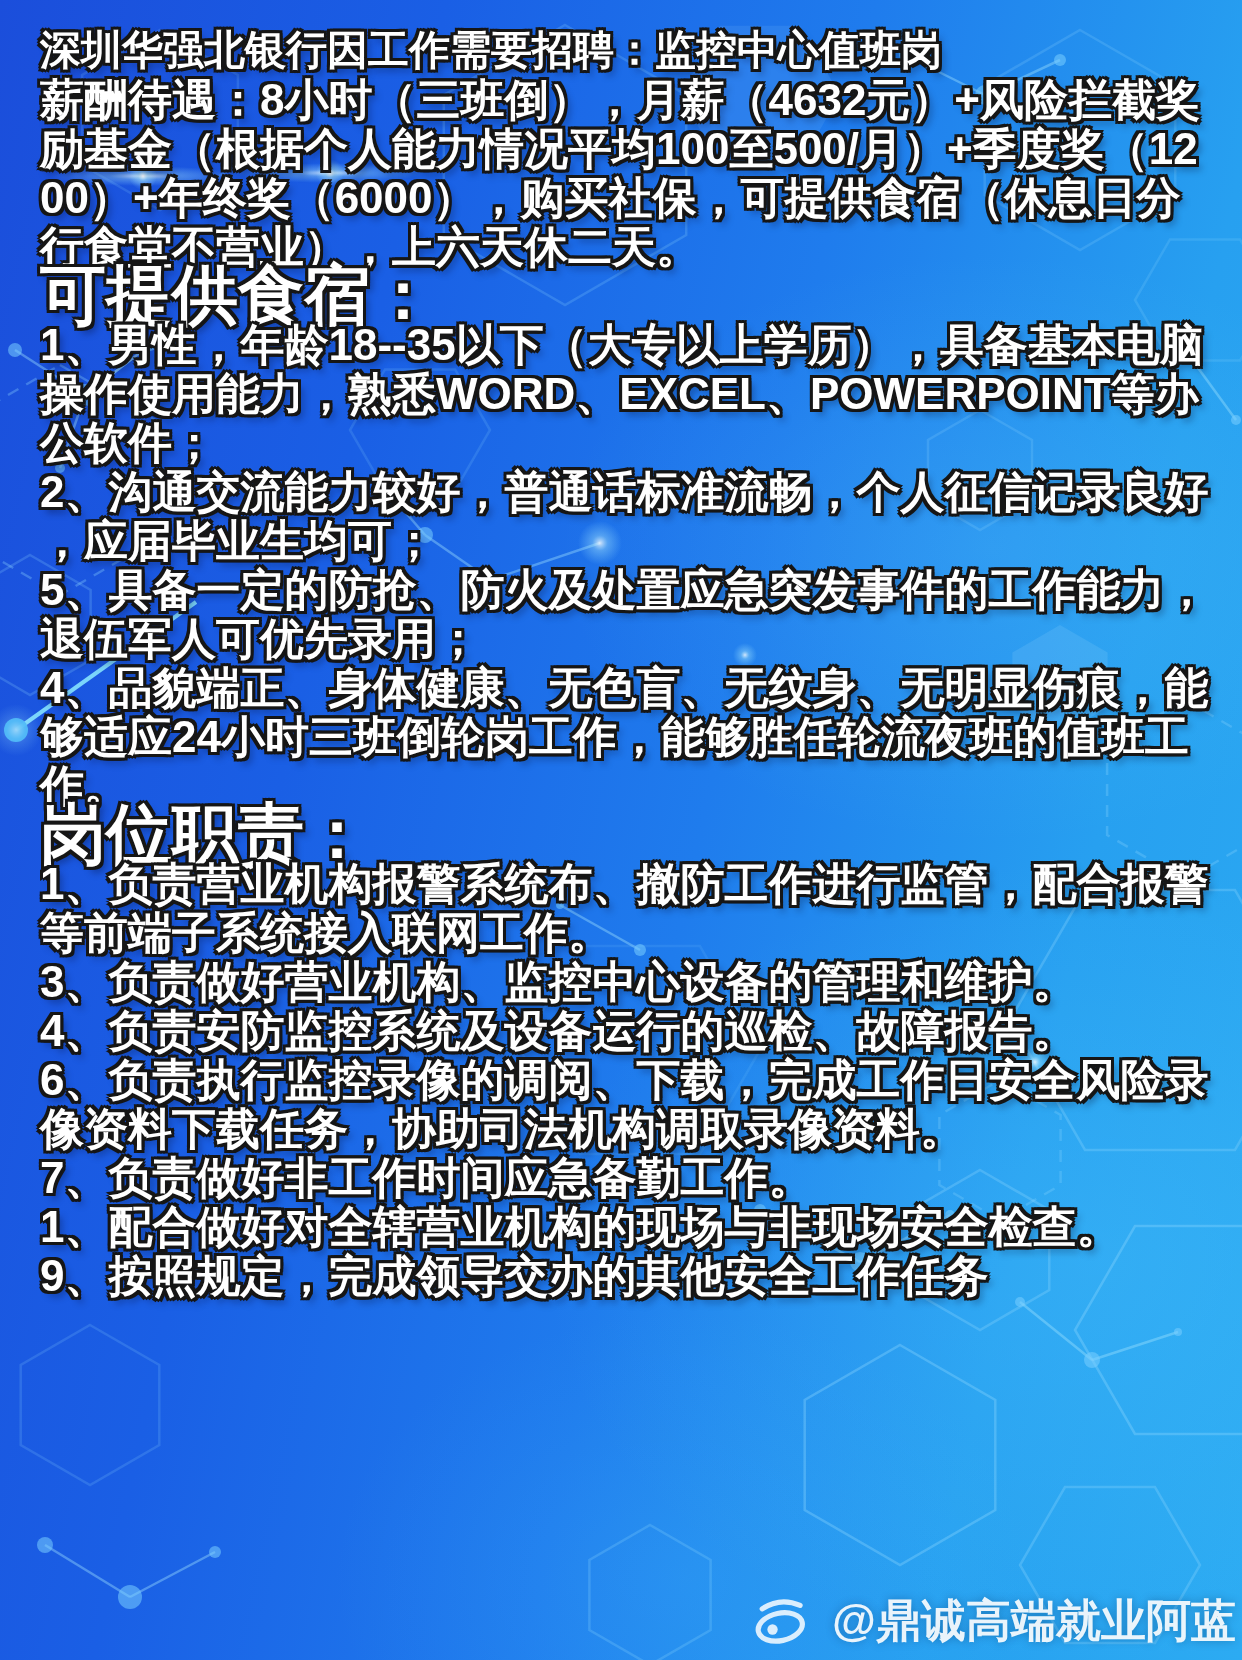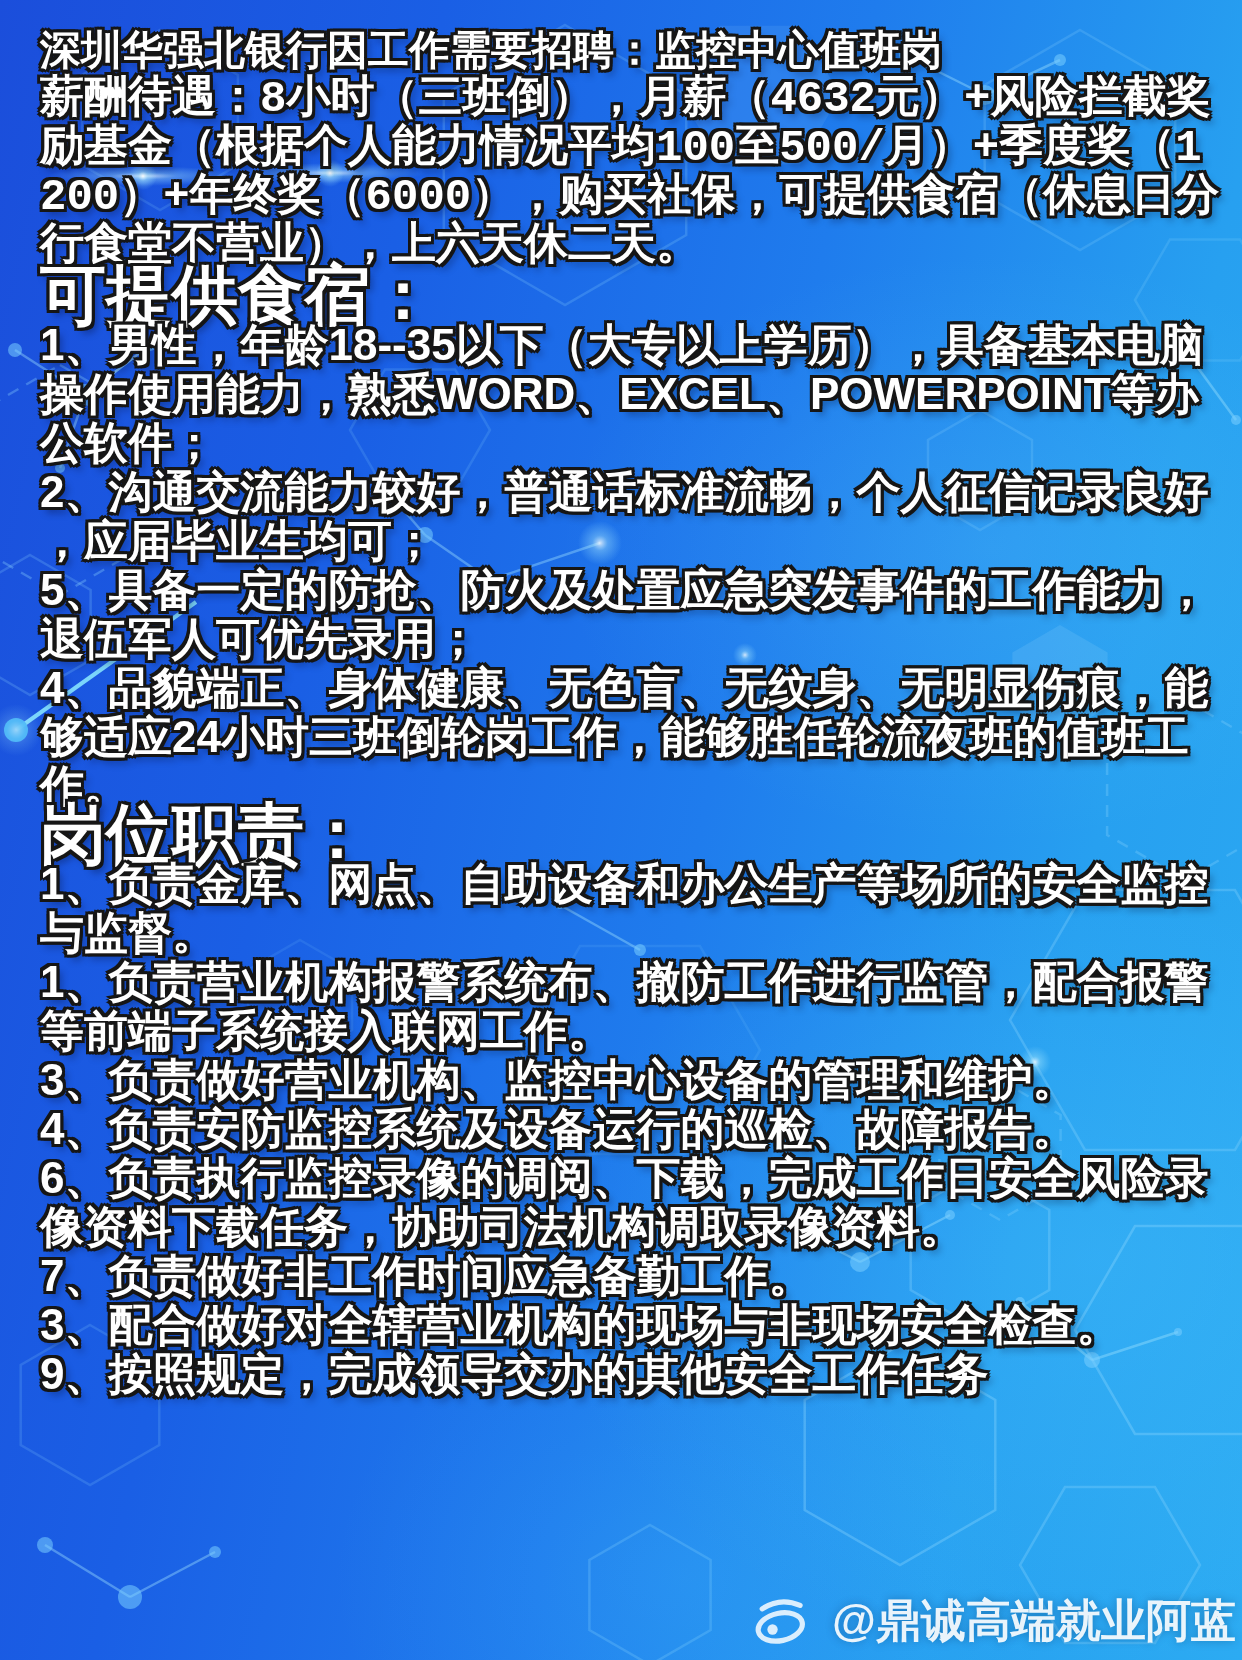--- a/index.html
+++ b/index.html
@@ -37,21 +37,21 @@
   .outlined {
     text-shadow:
       -3px -3px 0 #161616, 0 -3px 0 #161616, 3px -3px 0 #161616,
       -3px 0 0 #161616,                     3px 0 0 #161616,
       -3px 3px 0 #161616, 0 3px 0 #161616,  3px 3px 0 #161616,
       -2px -2px 0 #161616, 2px -2px 0 #161616, -2px 2px 0 #161616, 2px 2px 0 #161616,
       5px 6px 7px rgba(0,10,40,0.35);
   }
   .content p, .content h1, .content h2 { margin: 0; }
   .title { font-size: 41px; line-height: 49px; margin-bottom: 47px; }
-  .salary { margin-bottom: 38px; font-family: Liberation Mono, monospace; }
+  .salary { margin-bottom: 38px; }
   .duties-heading { margin-top: 60px; }
   .watermark {
     position: absolute;
     right: 6px;
     bottom: 14px;
     z-index: 2;
     display: flex;
     align-items: center;
     gap: 19px;
     color: rgba(255,255,255,0.90);
@@ -161,27 +161,26 @@
     <h2 class="outlined">可提供食宿：</h2>
     <div>
       <p class="outlined">1、男性，年龄18--35以下（大专以上学历），具备基本电脑操作使用能力，熟悉WORD、EXCEL、POWERPOINT等办公软件；</p>
       <p class="outlined">2、沟通交流能力较好，普通话标准流畅，个人征信记录良好，应届毕业生均可；</p>
       <p class="outlined">5、具备一定的防抢、防火及处置应急突发事件的工作能力，退伍军人可优先录用；</p>
       <p class="outlined">4、品貌端正、身体健康、无色盲、无纹身、无明显伤痕，能够适应24小时三班倒轮岗工作，能够胜任轮流夜班的值班工作。</p>
     </div>
 
     <h2 class="outlined duties-heading">岗位职责：</h2>
     <div>
-      <p class="outlined">1、负责金库、网点、自助设备和办公生产等场所的安全监控与监督。</p>
       <p class="outlined">1、负责营业机构报警系统布、撤防工作进行监管，配合报警等前端子系统接入联网工作。</p>
       <p class="outlined">3、负责做好营业机构、监控中心设备的管理和维护。</p>
       <p class="outlined">4、负责安防监控系统及设备运行的巡检、故障报告。</p>
       <p class="outlined">6、负责执行监控录像的调阅、下载，完成工作日安全风险录像资料下载任务，协助司法机构调取录像资料。</p>
       <p class="outlined">7、负责做好非工作时间应急备勤工作。</p>
-      <p class="outlined">3、配合做好对全辖营业机构的现场与非现场安全检查。</p>
+      <p class="outlined">1、配合做好对全辖营业机构的现场与非现场安全检查。</p>
       <p class="outlined">9、按照规定，完成领导交办的其他安全工作任务</p>
     </div>
 
   </div>
 
   <div class="watermark">
     <span class="wm-icon">
       <svg width="62" height="52" viewBox="0 0 72 60" aria-hidden="true">
         <g fill="none" stroke="rgba(255,255,255,0.9)" stroke-width="6" stroke-linecap="round">
           <ellipse cx="34" cy="38" rx="26" ry="16" transform="rotate(-12 34 38)"></ellipse>

